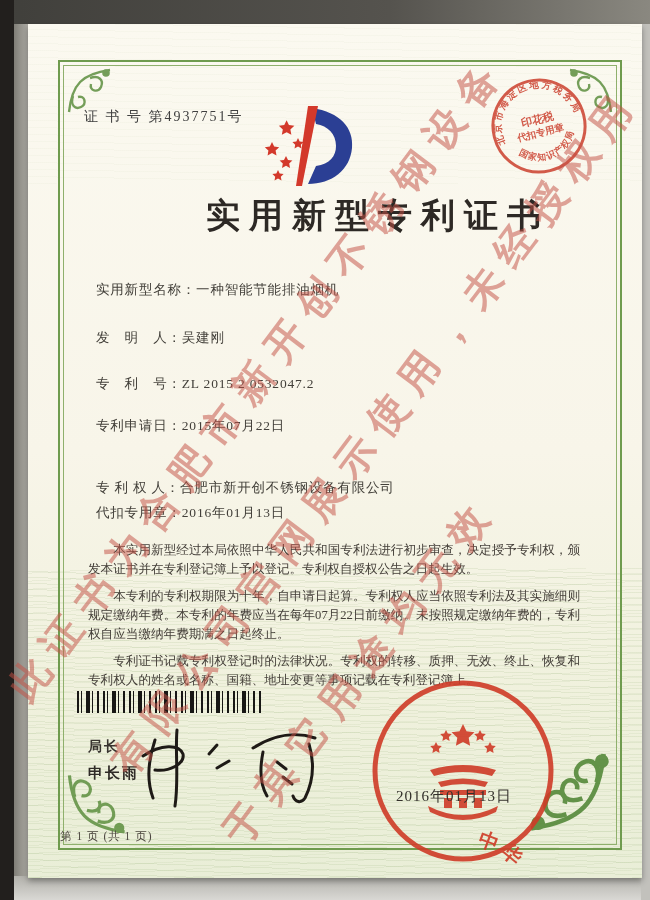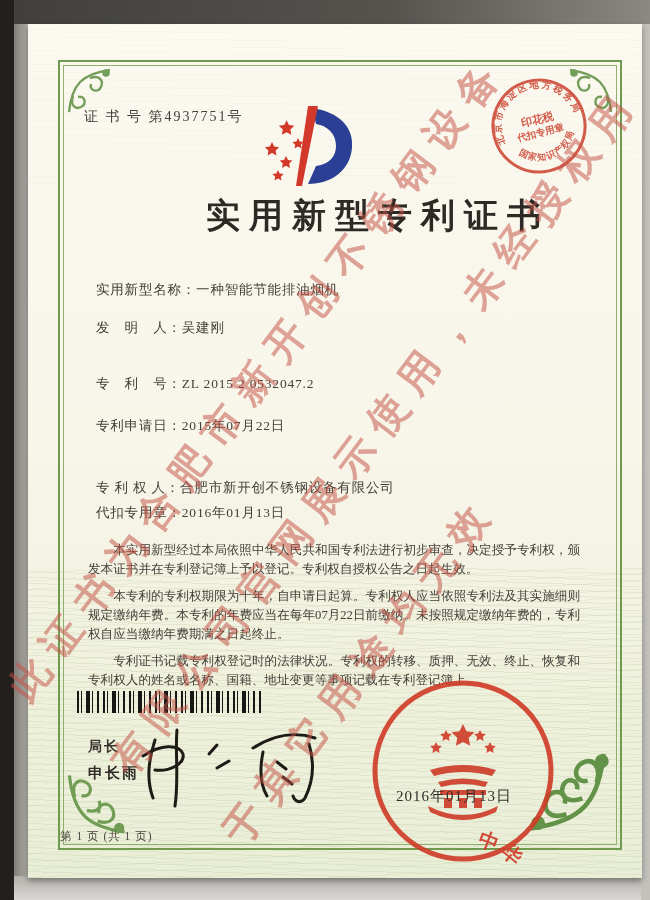--- a/index.html
+++ b/index.html
@@ -32,21 +32,21 @@
     border:2px solid #6f9b4e;}
   .frame::before{content:"";position:absolute;inset:3px;border:1px solid #8fb06c;}
   .corner{position:absolute;z-index:10;}
   
   .cert-no{position:absolute;left:76px;top:108px;z-index:20;font-size:14px;
     letter-spacing:2px;color:#404040;margin-left:8px;}
   .logo{position:absolute;left:256px;top:104px;z-index:20;}
   .title{position:absolute;left:70px;top:193px;width:480px;z-index:20;text-align:right;
     font-size:34px;font-weight:bold;letter-spacing:9px;color:#2d2925;}
   .field{position:absolute;left:84px;z-index:20;font-size:13.5px;color:#43403a;letter-spacing:.8px;white-space:nowrap;margin-left:12px;}
-  .f0{top:281px}.f1{top:319px}.f2{top:375px}.f3{top:417px}.f4{top:479px}.f5{top:504px}
+  .f0{top:281px}.f1{top:329px}.f2{top:375px}.f3{top:417px}.f4{top:479px}.f5{top:504px}
   .bodytext{position:absolute;left:80px;top:533px;width:508px;z-index:20;
     font-size:12.6px;line-height:19px;text-align:justify;color:#433e38;}
   .bodytext p{margin:8px;text-indent:2em;}
   .barcode{position:absolute;left:77px;top:691px;width:186px;height:22px;z-index:20;
     background:repeating-linear-gradient(90deg,
       #181715 0 2px, transparent 2px 4px,
       #181715 4px 5px, transparent 5px 9px,
       #181715 9px 13px, transparent 13px 15px,
       #181715 15px 16px, transparent 16px 20px,
       #181715 20px 22px, transparent 22px 26px);}

